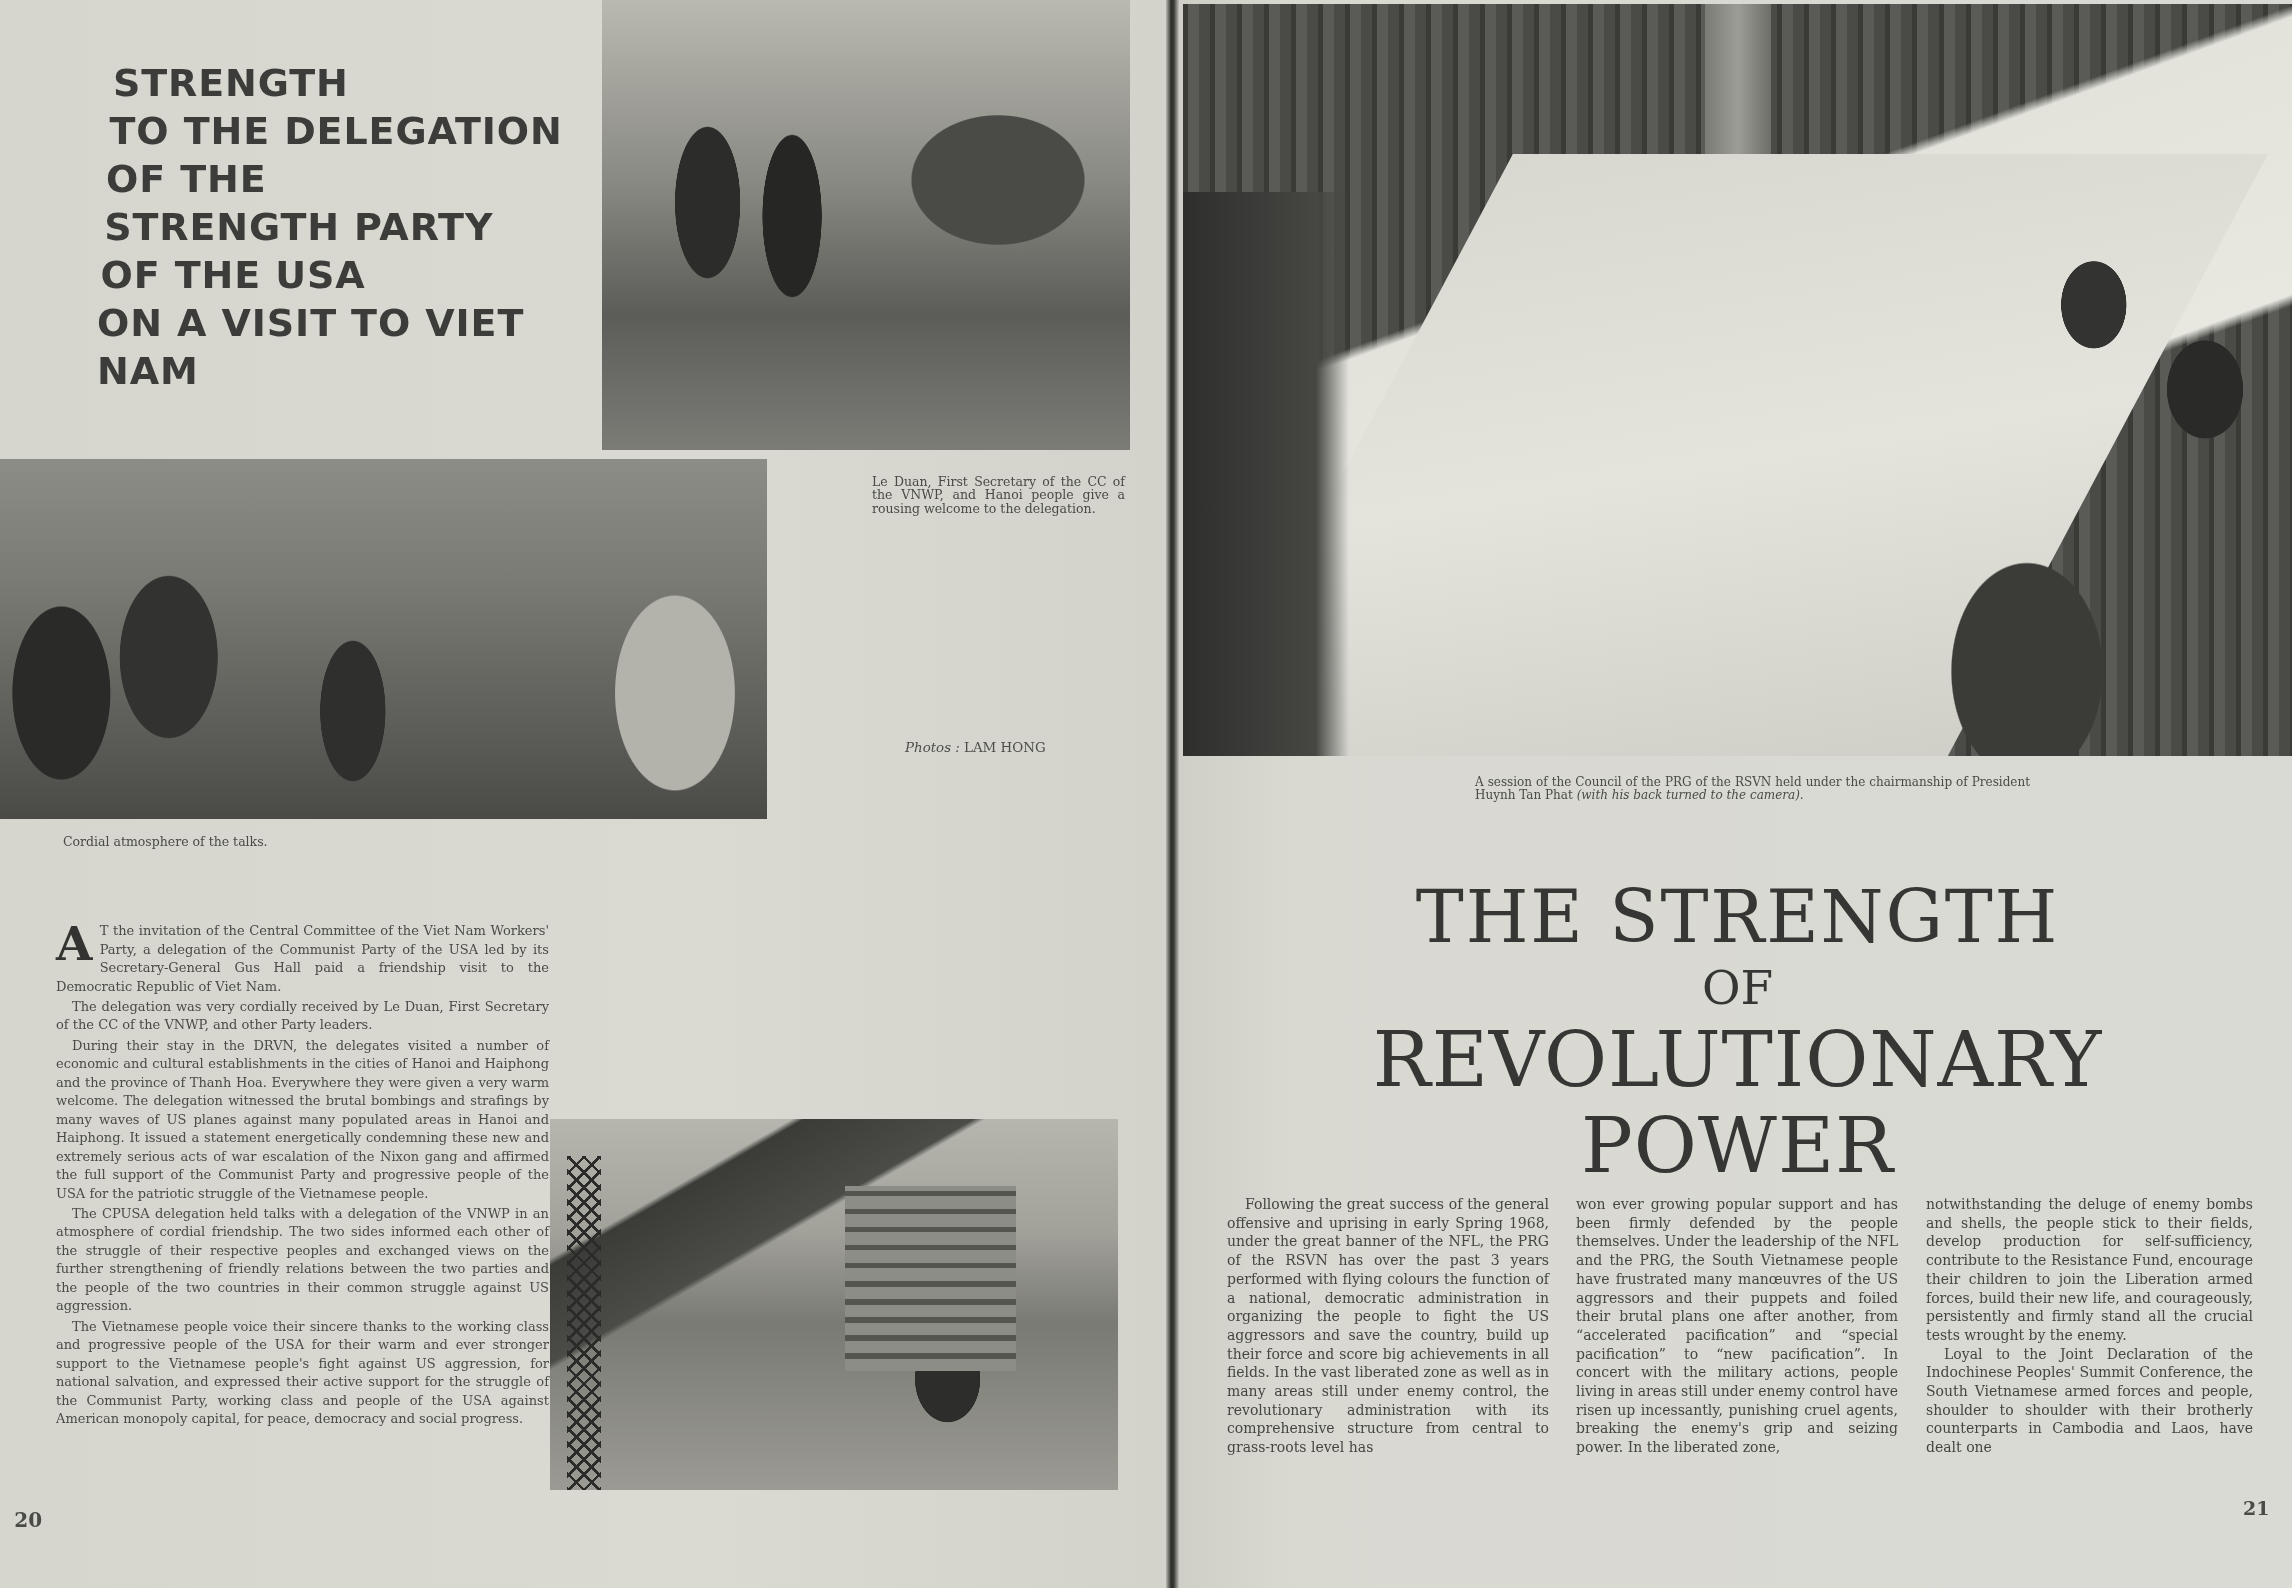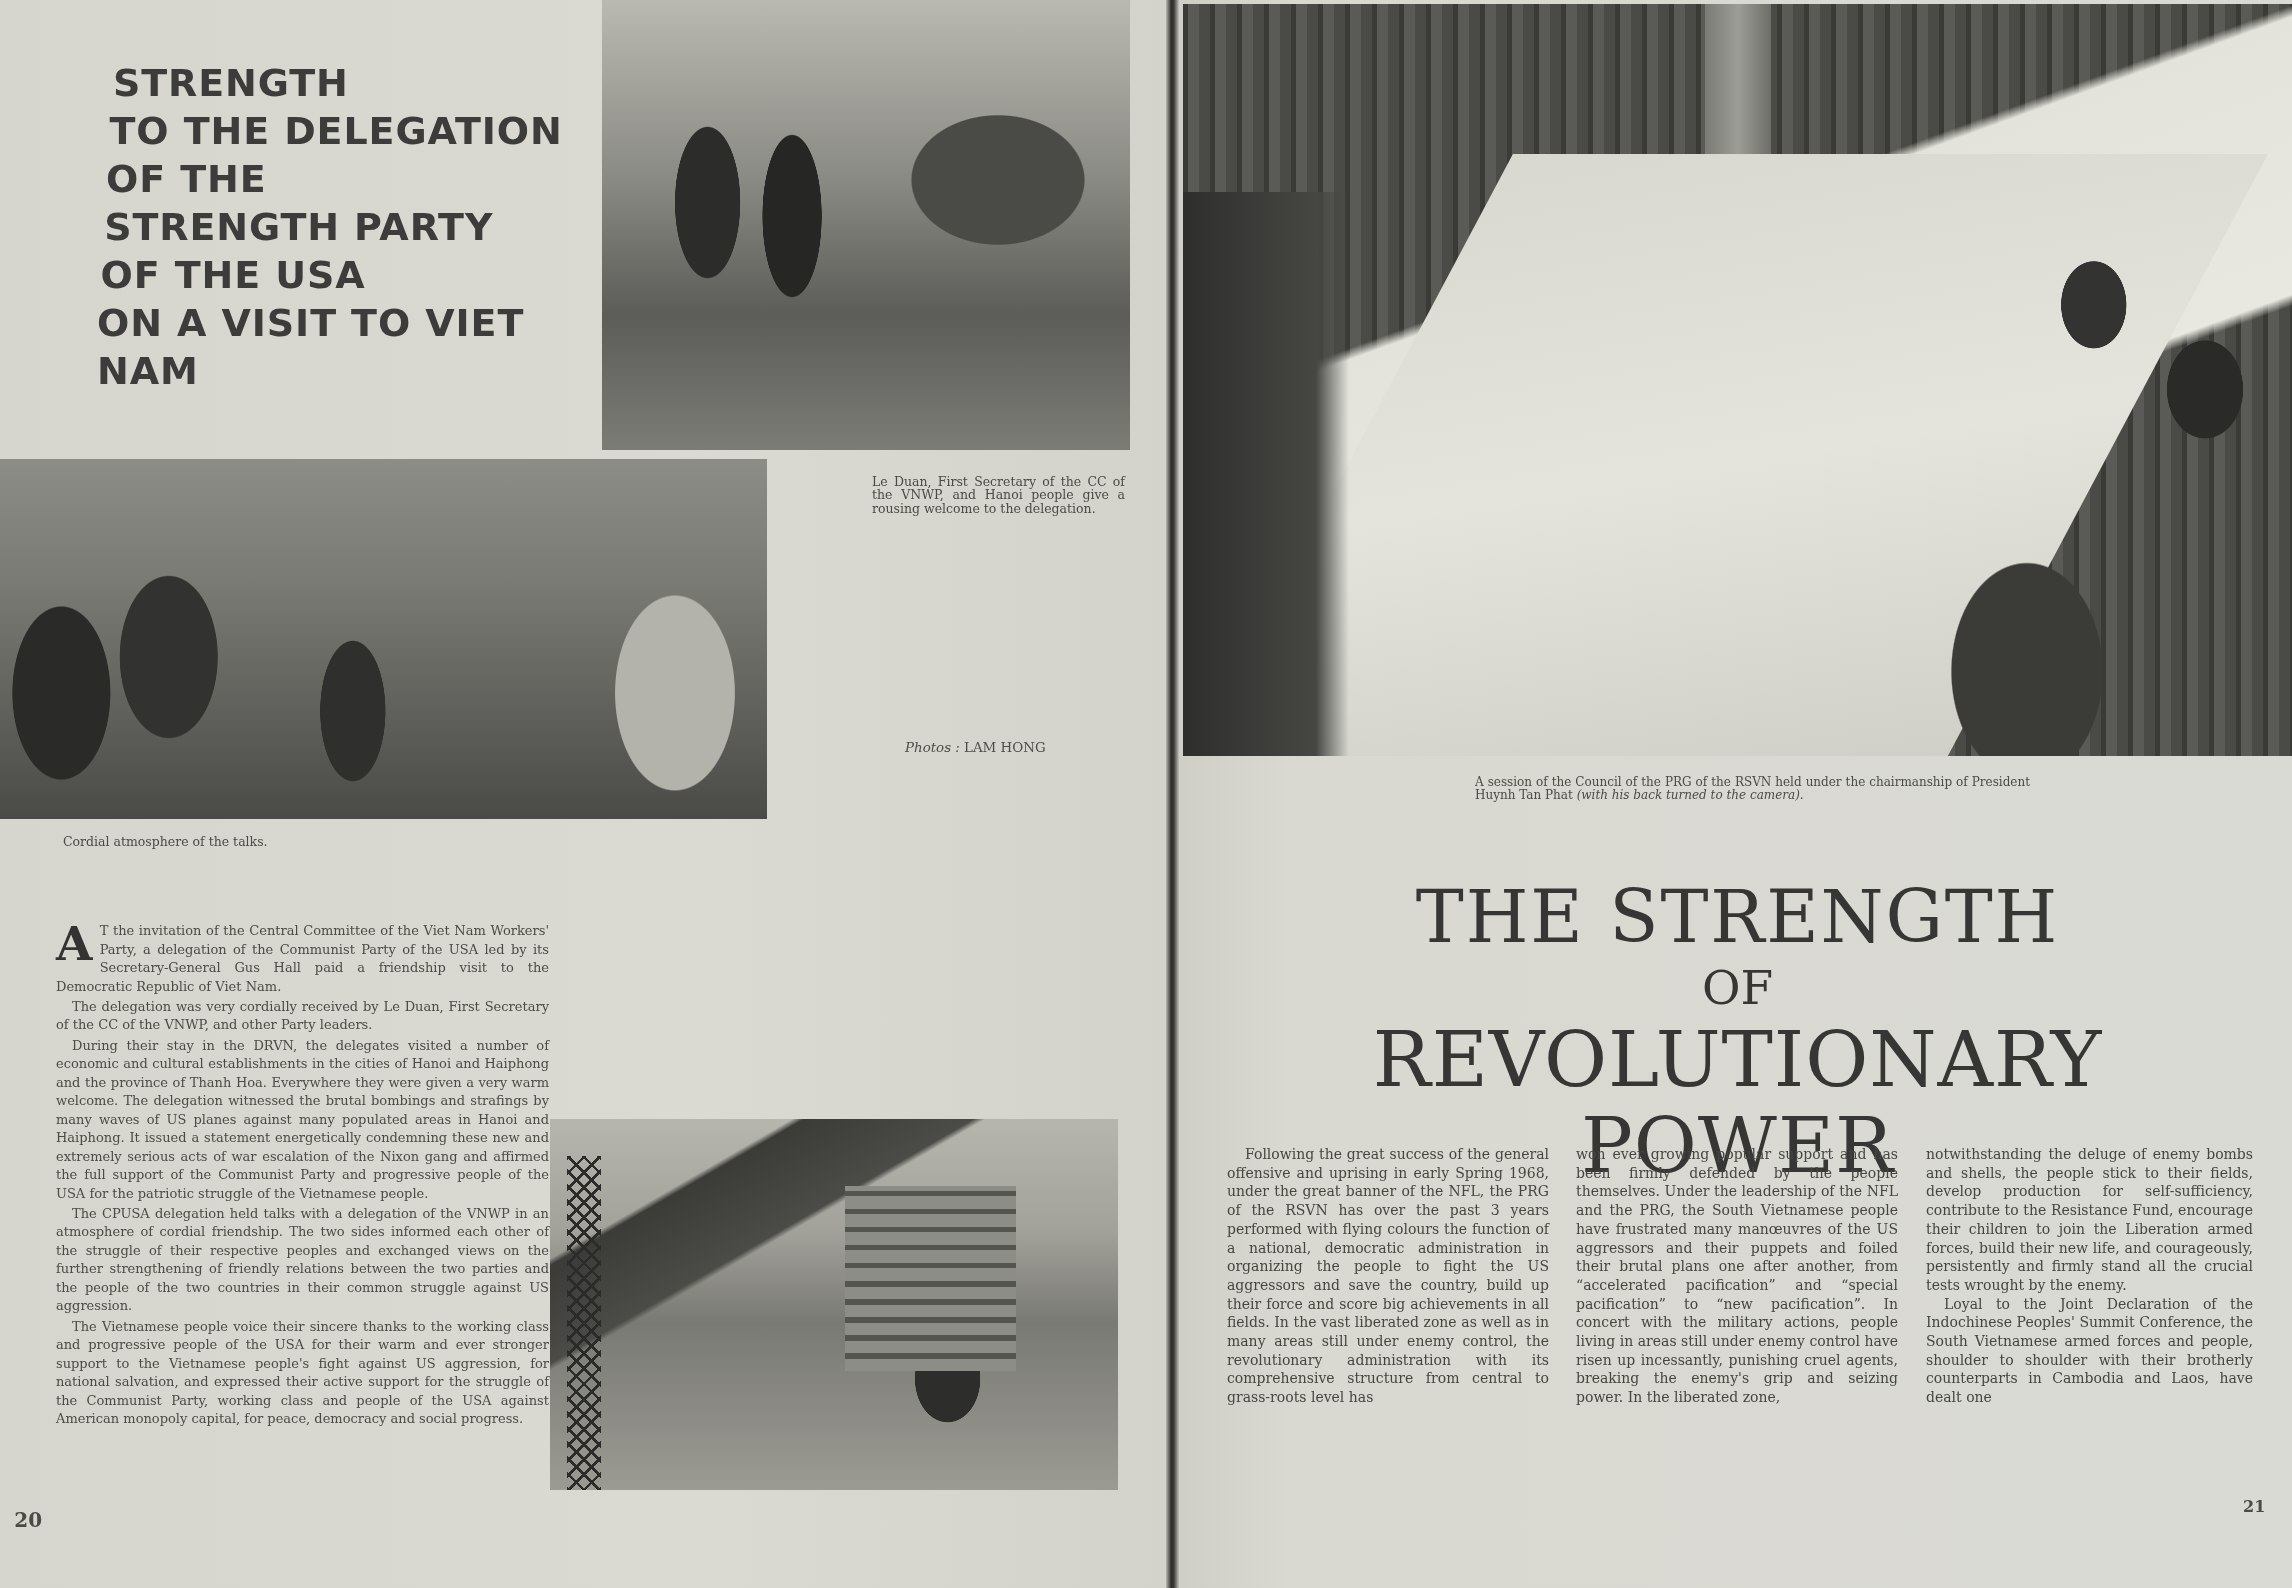--- a/index.html
+++ b/index.html
@@ -101,21 +101,21 @@
   .caption-italic { font-style:italic; }
   .credit { position:absolute; font-size:13.4px; color:#4d4d4a; }
   .credit .lbl { font-style:italic; }
 
   .body-left { position:absolute; left:56px; top:922px; width:493px;
                font-size:13px; line-height:18.5px; text-align:justify; color:#4a4a47; }
   .body-left p { margin:0 0 1.8px 0; text-indent:16px; }
   .body-left p.lead { text-indent:0; }
   .drop-cap { float:left; font-size:47px; line-height:36px; margin:3.6px 7.2px 0 0; color:#333331; font-weight:bold; }
 
-  .col { position:absolute; top:1145px; width:322px; font-size:14px; line-height:18.7px;
+  .col { position:absolute; top:1195px; width:322px; font-size:14px; line-height:18.7px;
          text-align:justify; color:#454542; }
   .col p { margin:0; }
   .col p.ind { text-indent:18px; }
 
   .pagenum { position:absolute; font-size:20px; color:#4a4a47; font-weight:bold; }
 </style>
 </head>
 <body>
 
 <div class="page page-left">
@@ -174,21 +174,21 @@
     <div class="table-cloth"></div>
     <div class="people-left"></div>
     <div class="people-right"></div>
   </div>
 
   <div class="caption" style="left:296px; top:776px; width:555px; font-size:12px;">
     <span>A session of the Council of the PRG of the RSVN held under the chairmanship of President Huynh Tan Phat</span>
     <span class="caption-italic">(with his back turned to the camera).</span>
   </div>
 
-  <div class="pagenum" style="left:1064px; top:1497px; font-size:16px;">21</div>
+  <div class="pagenum" style="left:1064px; top:1497px; font-size:19px;">21</div>
 </div>
 
 <div class="big-title">
   <div class="t1">THE STRENGTH</div>
   <div class="t2">OF</div>
   <div class="t3">REVOLUTIONARY POWER</div>
 </div>
 
 <div class="col" style="left:1227px;">
   <p class="ind">Following the great success of the general offensive and uprising in early Spring 1968, under the great banner of the NFL, the PRG of the RSVN has over the past 3 years performed with flying colours the function of a national, democratic administration in organizing the people to fight the US aggressors and save the country, build up their force and score big achievements in all fields. In the vast liberated zone as well as in many areas still under enemy control, the revolutionary administration with its comprehensive structure from central to grass-roots level has</p>

